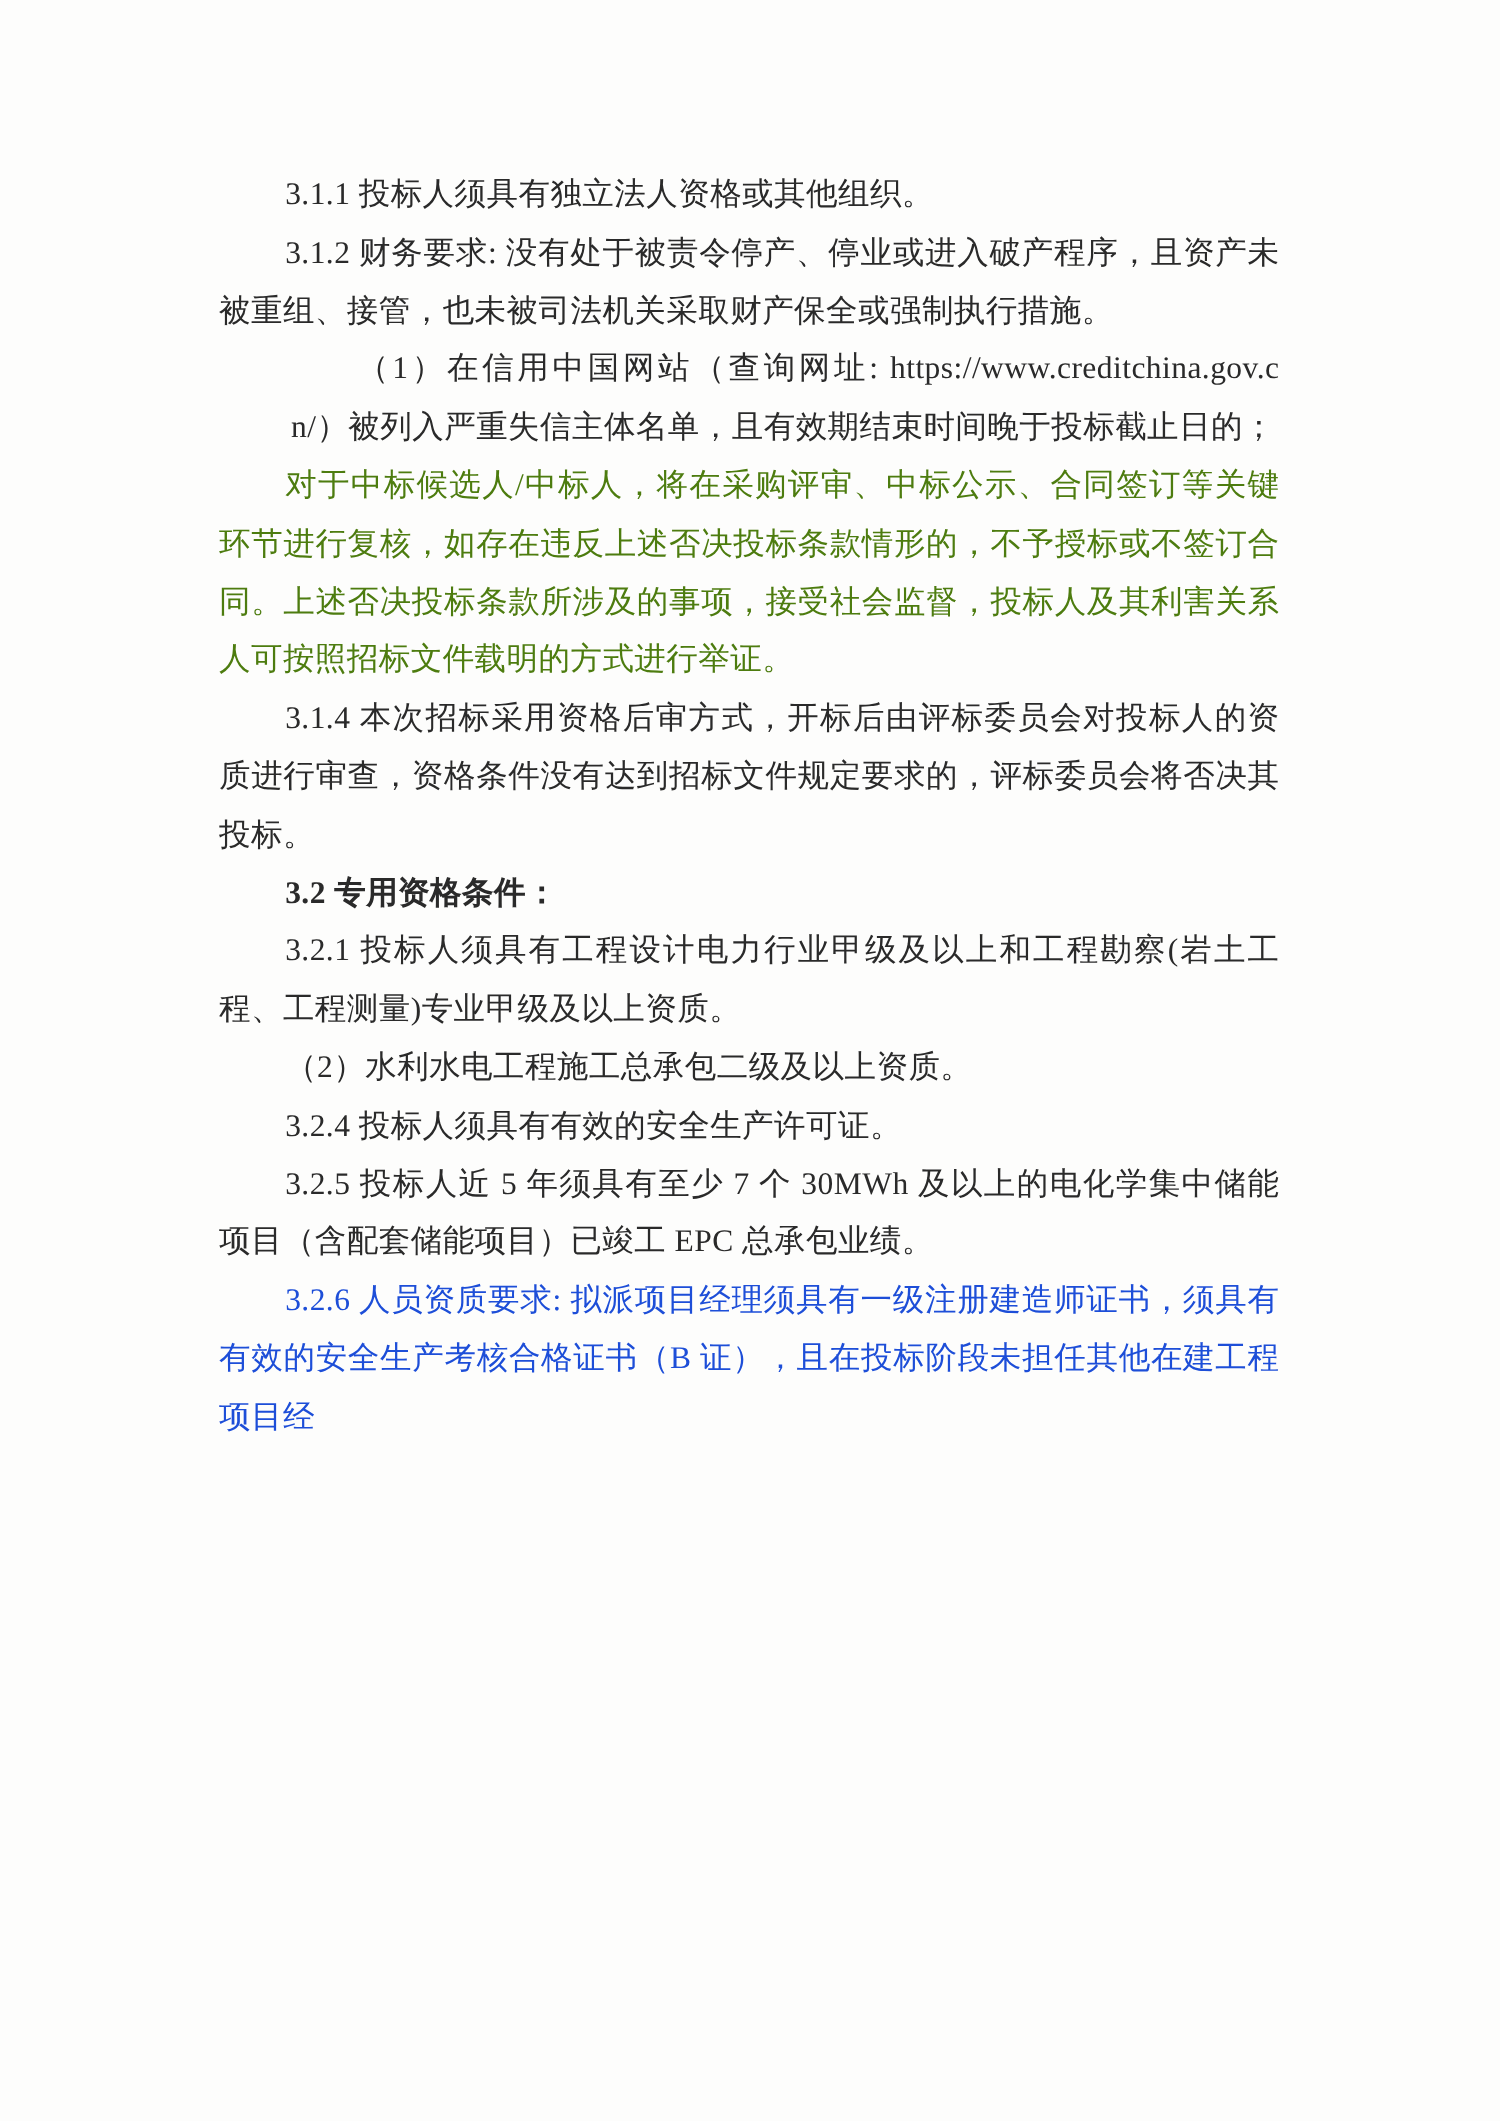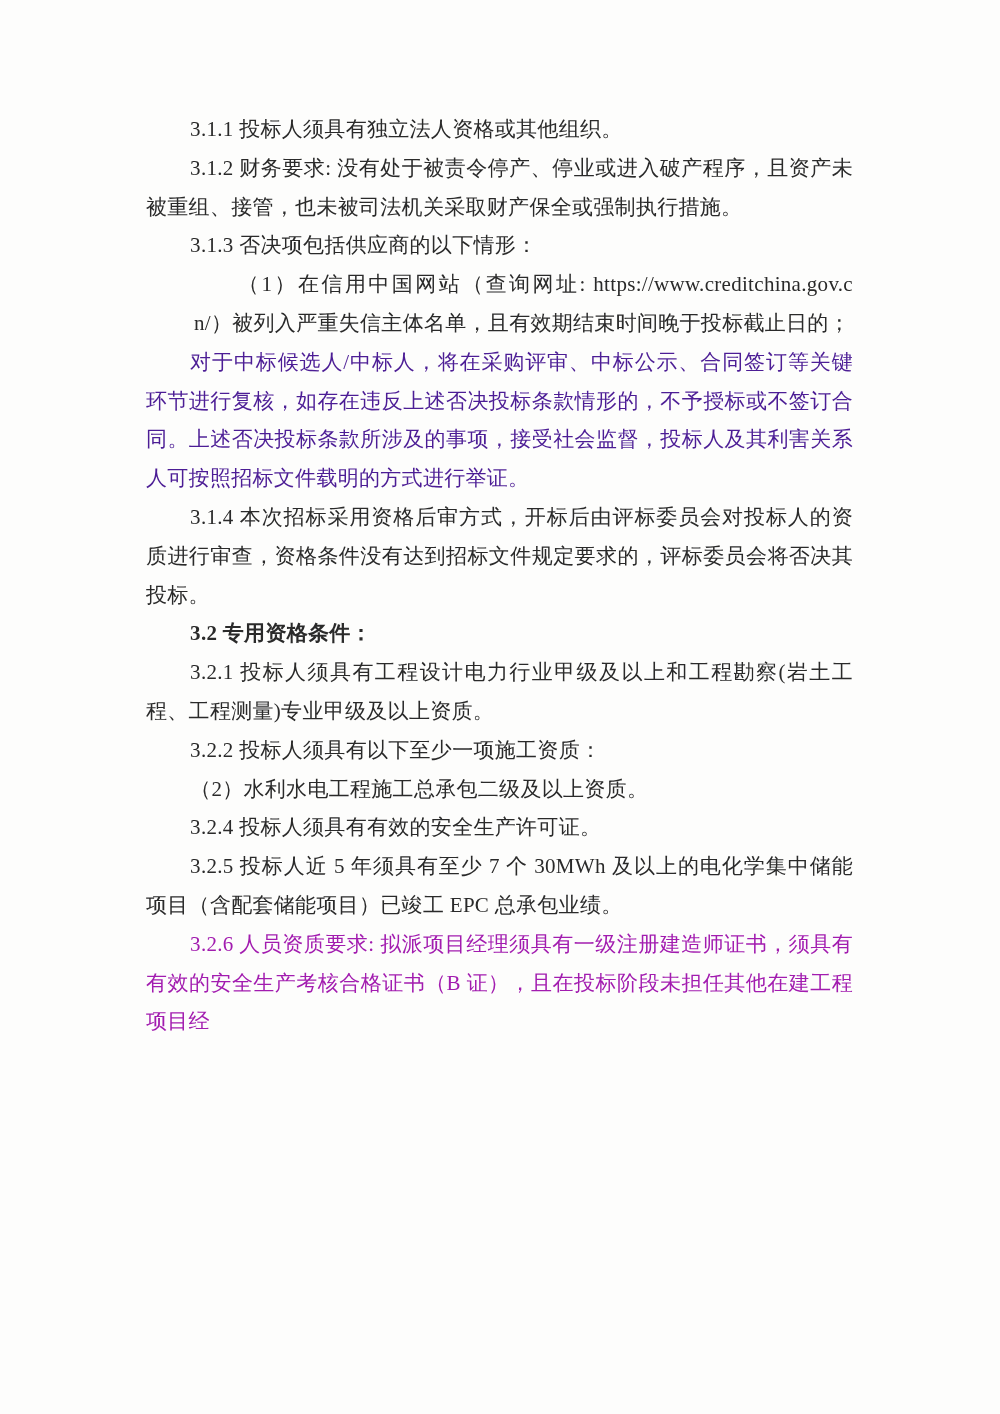--- a/index.html
+++ b/index.html
@@ -42,25 +42,23 @@
     font-weight: bold;
   }
 </style>
 </head>
 <body>
 
 <div class="page" style="background: rgb(253, 253, 252);">
   <div class="content" id="doc-content">
       <p class="para" style="color: rgb(42, 42, 42);">3.1.1 投标人须具有独立法人资格或其他组织。</p>
       <p class="para" style="color: rgb(42, 42, 42);">3.1.2 财务要求: 没有处于被责令停产、停业或进入破产程序，且资产未被重组、接管，也未被司法机关采取财产保全或强制执行措施。</p>
-      <p class="para" style="color: rgb(42, 42, 42);">3.1.3 否决项包括供应商的以下情形：</p>
       <p class="para" style="color: rgb(42, 42, 42); margin-left: 48px;">（1）在信用中国网站（查询网址: https://www.creditchina.gov.cn/）被列入严重失信主体名单，且有效期结束时间晚于投标截止日的；</p>
-      <p class="para" style="color: #4c1d95;">对于中标候选人/中标人，将在采购评审、中标公示、合同签订等关键环节进行复核，如存在违反上述否决投标条款情形的，不予授标或不签订合同。上述否决投标条款所涉及的事项，接受社会监督，投标人及其利害关系人可按照招标文件载明的方式进行举证。</p>
+      <p class="para" style="color: #4d7c0f;">对于中标候选人/中标人，将在采购评审、中标公示、合同签订等关键环节进行复核，如存在违反上述否决投标条款情形的，不予授标或不签订合同。上述否决投标条款所涉及的事项，接受社会监督，投标人及其利害关系人可按照招标文件载明的方式进行举证。</p>
       <p class="para" style="color: rgb(42, 42, 42);">3.1.4 本次招标采用资格后审方式，开标后由评标委员会对投标人的资质进行审查，资格条件没有达到招标文件规定要求的，评标委员会将否决其投标。</p>
       <p class="para bold" style="color: rgb(42, 42, 42);">3.2 专用资格条件：</p>
       <p class="para" style="color: rgb(42, 42, 42);">3.2.1 投标人须具有工程设计电力行业甲级及以上和工程勘察(岩土工程、工程测量)专业甲级及以上资质。</p>
-      <p class="para" style="color: rgb(42, 42, 42);">3.2.2 投标人须具有以下至少一项施工资质：</p>
       <p class="para" style="color: rgb(42, 42, 42);">（2）水利水电工程施工总承包二级及以上资质。</p>
       <p class="para" style="color: rgb(42, 42, 42);">3.2.4 投标人须具有有效的安全生产许可证。</p>
       <p class="para" style="color: rgb(42, 42, 42);">3.2.5 投标人近 5 年须具有至少 7 个 30MWh 及以上的电化学集中储能项目（含配套储能项目）已竣工 EPC 总承包业绩。</p>
-      <p class="para" style="color: #a21caf;">3.2.6 人员资质要求: 拟派项目经理须具有一级注册建造师证书，须具有有效的安全生产考核合格证书（B 证），且在投标阶段未担任其他在建工程项目经</p>
+      <p class="para" style="color: #1d4ed8;">3.2.6 人员资质要求: 拟派项目经理须具有一级注册建造师证书，须具有有效的安全生产考核合格证书（B 证），且在投标阶段未担任其他在建工程项目经</p>
     </div>
 </div>
 
 </body></html>

